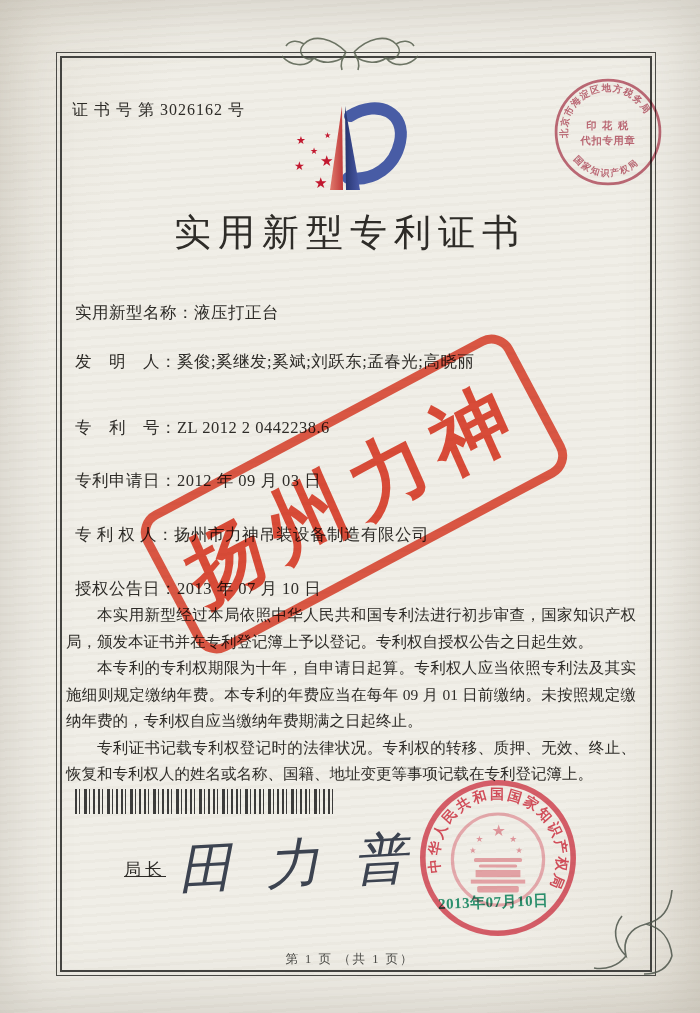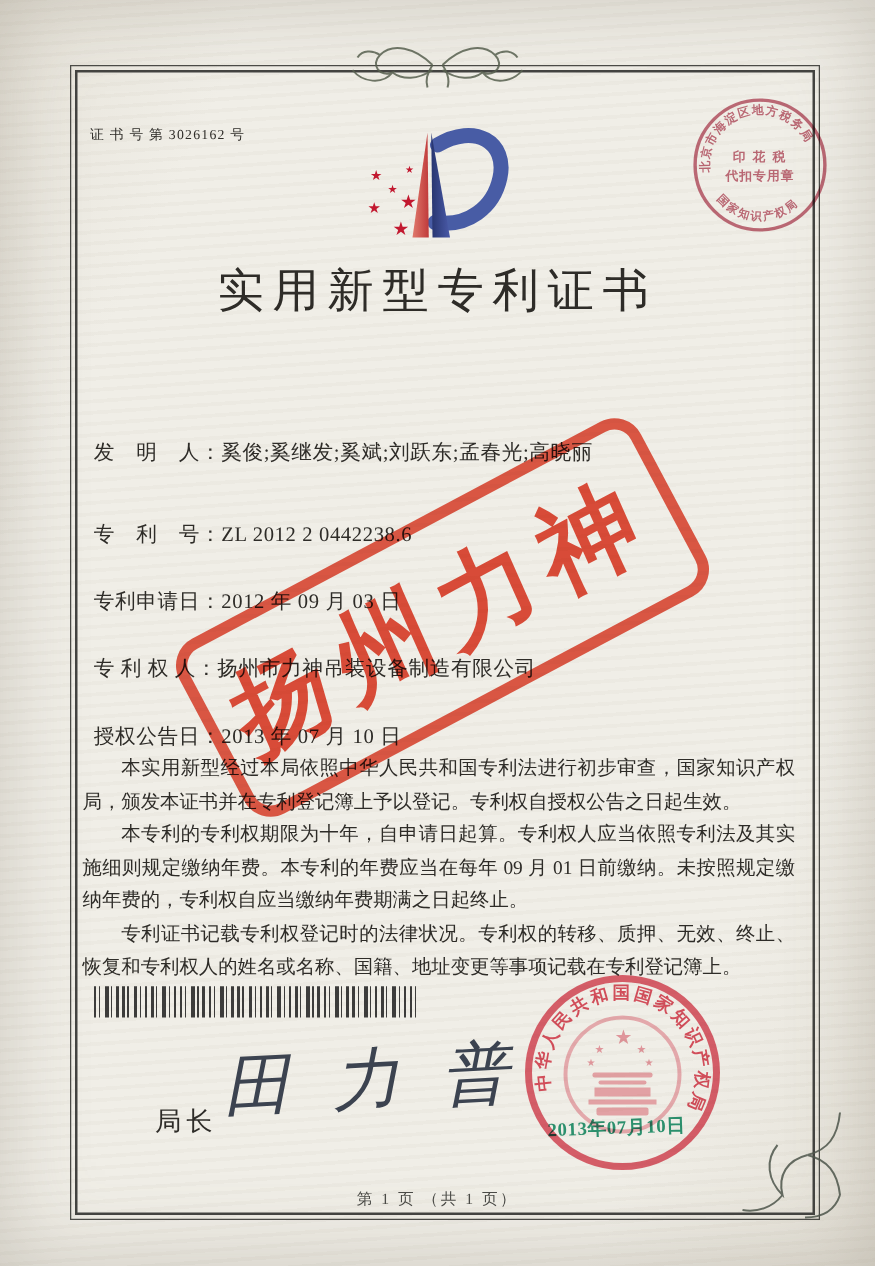--- a/index.html
+++ b/index.html
@@ -10,36 +10,36 @@
       repeating-linear-gradient(176deg, rgba(160,150,130,.05) 0 3px, rgba(255,255,255,0) 3px 9px),
       #f0eee7;
     box-shadow: inset 0 0 70px rgba(120,110,92,.30);
     font-family:"Liberation Serif","DejaVu Serif",serif;
     color:#2e2c28;
   }
   .frame{position:absolute; left:56px; top:52px; width:598px; height:922px;
     border:1px solid #4a4a46;}
   .frame-inner{position:absolute; inset:3px; border:2px solid #434340;}
   .abs{position:absolute;}
-  .cert-no{left:72px; top:100px; font-size:11px; letter-spacing:1px;}
+  .cert-no{left:72px; top:100px; font-size:16px; letter-spacing:1px;}
   .title{left:0; top:208px; width:100%; text-align:center; font-size:37px;
     font-weight:normal; letter-spacing:7px;}
   .field{left:75px; font-size:16.5px; letter-spacing:.5px; white-space:nowrap;}
   .paras{left:66px; top:602px; width:570px; font-size:15.5px; line-height:26.5px;
     text-align:justify;}
   .paras p{margin:0; text-indent:2em;}
   .barcode{left:75px; top:789px; width:258px; height:25px; opacity:.85;
     background:
       repeating-linear-gradient(90deg,
         #1d1d1d 0 2px, transparent 2px 4px,
         #1d1d1d 4px 5px, transparent 5px 9px,
         #1d1d1d 9px 12px, transparent 12px 14px,
         #1d1d1d 14px 15px, transparent 15px 18px,
         #1d1d1d 18px 20px, transparent 20px 23px);}
-  .director{left:124px; top:883px; font-size:21px; letter-spacing:4px;}
+  .director{left:124px; top:858px; font-size:17px; letter-spacing:4px;text-decoration:underline;}
   .signature{left:178px; top:828px; font-size:54px; letter-spacing:10px;
     color:#3c4350; transform:rotate(-3deg); font-style:italic;}
   .footer{left:0; top:951px; width:100%; text-align:center; font-size:12.5px;
     color:#4a4a46; letter-spacing:2px;}
   .stamp{mix-blend-mode:multiply;}
   .company-stamp{left:145px; top:415px; width:400px; height:140px;
     transform:rotate(-28deg);
     border:9px solid rgba(226,56,34,.82); border-radius:24px;
     display:flex; align-items:center; justify-content:center;}
   .company-stamp span{font-size:80px; font-weight:bold; letter-spacing:12px;
@@ -118,20 +118,23 @@
     </text>
     <text fill="#b84b60" font-size="11.5" letter-spacing="2" font-weight="bold">
       <textPath href="#taxBot" startOffset="8">国家知识产权局</textPath>
     </text>
     <text x="75" y="71" text-anchor="middle" fill="#b84b60" font-size="13" font-weight="bold" letter-spacing="2">印 花 税</text>
     <text x="75" y="90" text-anchor="middle" fill="#b84b60" font-size="13" font-weight="bold" letter-spacing="1">代扣专用章</text>
   </svg>
 
   <div class="abs title">实用新型专利证书</div>
 
+  <div class="abs field" style="top:302px">
+    <span>实用新型名称：</span><span>液压打正台</span>
+  </div>
   <div class="abs field" style="top:351px">
     <span>发　明　人：</span><span>奚俊;奚继发;奚斌;刘跃东;孟春光;高晓丽</span>
   </div>
   <div class="abs field" style="top:417px">
     <span>专　利　号：</span><span>ZL 2012 2 0442238.6</span>
   </div>
   <div class="abs field" style="top:470px">
     <span>专利申请日：</span><span>2012 年 09 月 03 日</span>
   </div>
   <div class="abs field" style="top:524px">

